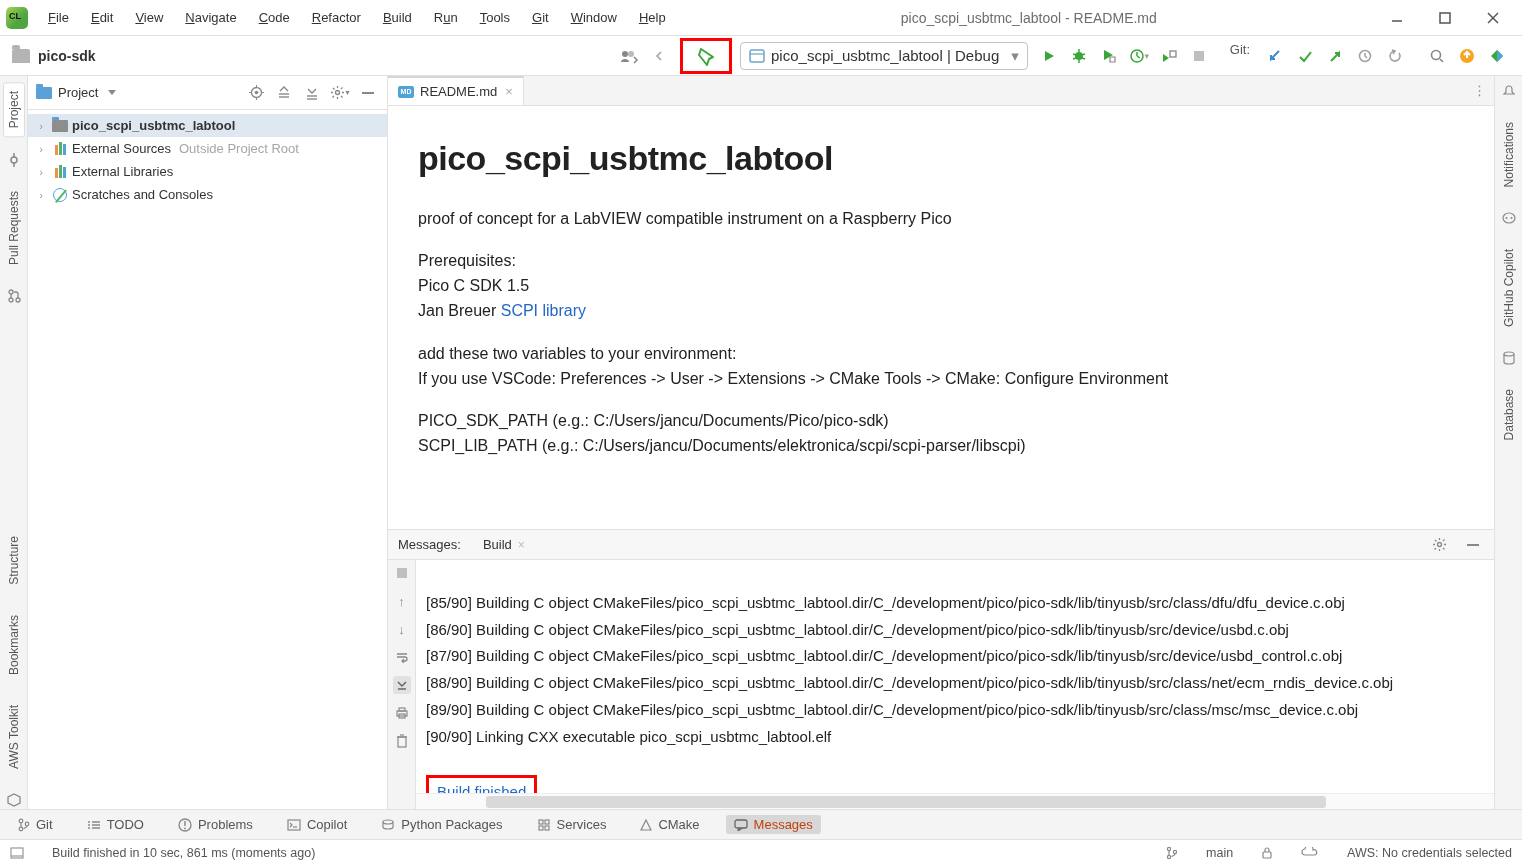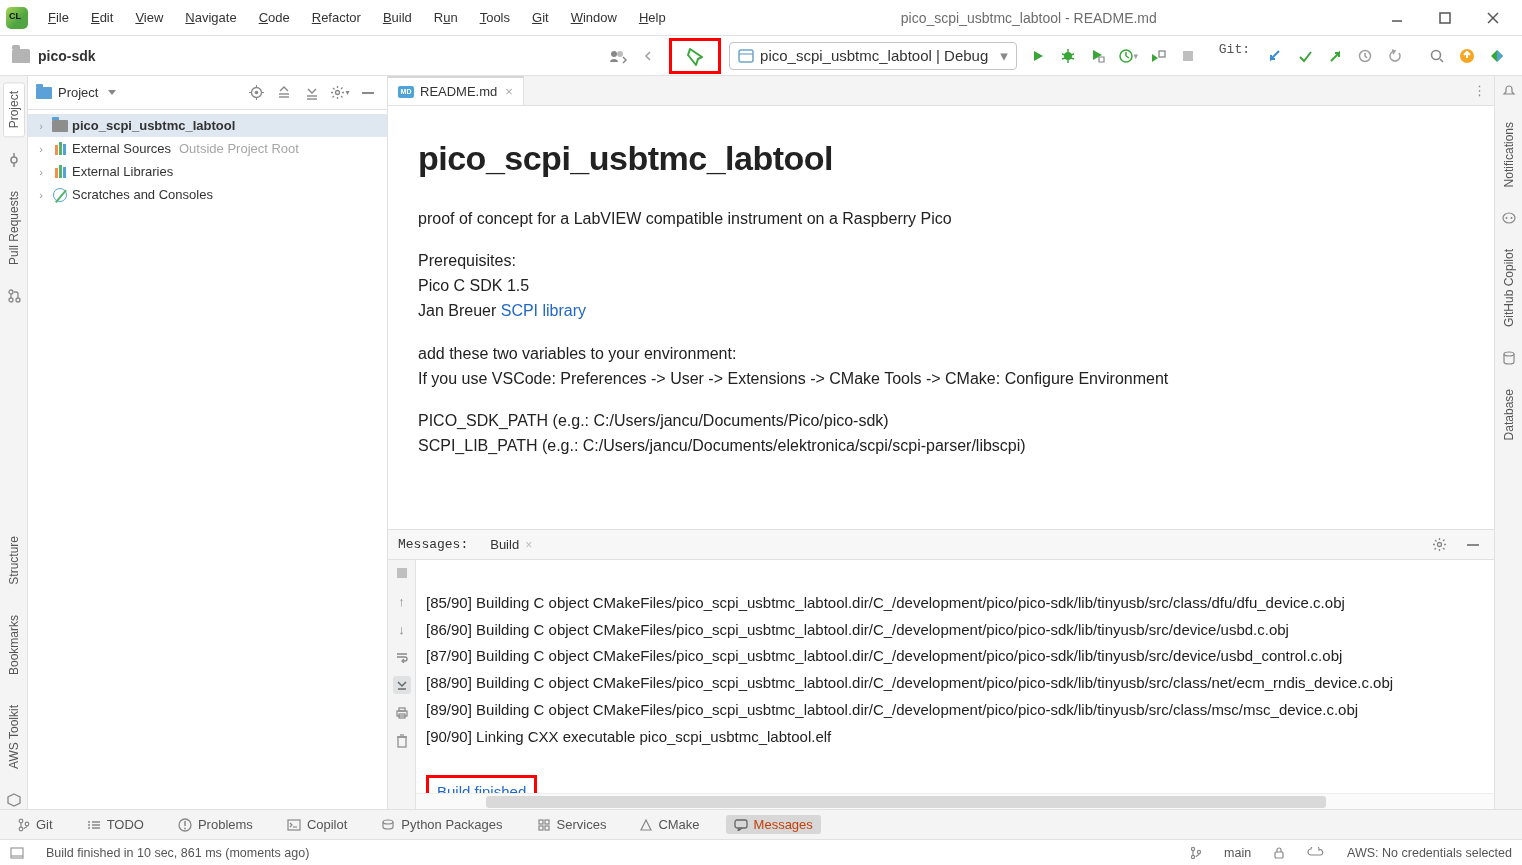--- a/index.html
+++ b/index.html
@@ -22,21 +22,21 @@
 .folder-small { width:18px; height:14px; background:#b4b4b4; border-radius:2px 2px 0 0; position:relative; }
 .folder-small::before { content:""; position:absolute; top:-4px; left:0; width:8px; height:4px; background:#b4b4b4; border-radius:2px 2px 0 0; }
 .bc-label { font-weight: bold; font-size: 14px; }
 .nav-spacer { flex: 1; }
 .tb-group { display: flex; align-items: center; gap: 4px; }
 .tb-btn { width: 26px; height: 26px; display: flex; align-items: center; justify-content: center; color:#666; border-radius:4px; }
 .highlight-red { border: 3px solid #ff0000; padding: 2px 10px; display:flex; align-items:center; justify-content:center; }
 .run-config { height: 28px; border: 1px solid #c4c4c4; border-radius: 4px; padding: 0 8px; display: flex; align-items: center; gap: 6px; font-size: 15px; color:#333; background:#fff; }
 .run-config .cfg-icon { display:inline-flex; }
 .run-config .chev { color:#888; margin-left:6px; }
-.git-label { margin: 0 4px 12px 10px; color:#555;font-family:Liberation Mono, monospace; }
+.git-label { margin: 0 4px 12px 10px; color:#555; }
 
 
 .main { flex: 1; display: flex; min-height: 0; }
 
 
 .left-stripe, .right-stripe { width: 28px; background: #f4f4f4; border-right: 1px solid #e1e1e1; display: flex; flex-direction: column; align-items: center; padding-top: 6px; gap: 14px; }
 .right-stripe { border-right: none; border-left: 1px solid #e1e1e1; }
 .vtab { writing-mode: vertical-rl; transform: rotate(180deg); font-size: 12px; color: #555; padding: 8px 3px; cursor: default; }
 .vtab.sel { background: #fff; border: 1px solid #dcdcdc; border-radius: 3px; }
 .stripe-icon { width: 18px; height: 18px; display: flex; align-items: center; justify-content: center; color:#777; }
@@ -79,42 +79,42 @@
 
 .ed-body { flex: 1; overflow: auto; padding: 26px 30px; font-size: 16px; line-height: 1.55; color:#222; }
 .ed-body h1 { font-size: 34px; font-weight: bold; margin-bottom: 22px; letter-spacing:-0.5px; }
 .ed-body p { margin-bottom: 18px; }
 .ed-body .nomargin { margin-bottom: 0; }
 .ed-body a { color: #2268c6; text-decoration: none; }
 
 
 .messages-panel { border-top: 1px solid #e1e1e1; display: flex; flex-direction: column; height: 280px; }
 .msg-header { height: 30px; display: flex; align-items: center; padding: 0 10px; gap: 12px; border-bottom: 1px solid #e1e1e1; background:#f7f7f7; }
-.msg-title { font-size: 13px; font-family: Liberation Mono, monospace; }
+.msg-title { font-size: 13px; }
 .msg-tab { font-size:13px; padding: 4px 10px; display:flex; align-items:center; gap:6px; }
 .msg-tab .x { color:#bbb; font-size:12px; }
 .msg-header .spacer { flex:1; }
 .msg-body { flex: 1; display: flex; min-height: 0; }
 .msg-gutter { width: 28px; background:#f4f4f4; border-right:1px solid #e1e1e1; display:flex; flex-direction:column; align-items:center; padding-top:4px; gap:10px; }
 .msg-gutter .g { width:18px; height:18px; display:flex; align-items:center; justify-content:center; color:#888; }
 .msg-gutter .g.sel { background:#dfe1e3; border-radius:3px; }
 .msg-lines { flex:1; overflow:auto; padding: 6px 4px 6px 10px; font-family: "Consolas","Courier New",monospace; font-size: 15px; line-height: 1.65; color:#222; white-space: pre; }
 .msg-lines .bf { color:#2268c6; display:inline-block; }
 .bf-wrap { border: 3px solid #ff0000; display:inline-block; padding: 2px 8px; margin-top: 24px; }
 .msg-scroll-h { height:16px; border-top:1px solid #eee; position:relative; background:#fafafa; }
 .msg-scroll-h .thumb { position:absolute; left:70px; top:2px; height:12px; width:840px; background:#d9d9d9; border-radius:3px; }
 
 
 .bottombar { height: 30px; background:#f4f4f4; border-top:1px solid #e1e1e1; display:flex; align-items:center; padding:0 10px; gap:18px; }
 .bb-item { display:flex; align-items:center; gap:6px; font-size:13px; color:#555; padding:2px 8px; border-radius:3px; }
 .bb-item.sel { background:#d7d7d7; color:#c2410c; }
 .bb-ico { display:inline-flex; color:#808080; }
 
 
-.statusbar { height: 26px; border-top:1px solid #e1e1e1; display:flex; align-items:center; padding:0 10px; gap:22px; font-size:12.5px; color:#555; background:#fff; }
+.statusbar { height: 26px; border-top:1px solid #e1e1e1; display:flex; align-items:center; padding:0 10px; gap:28px; font-size:12.5px; color:#555; background:#fff; }
 .statusbar .spacer { flex:1; }
 .sb-ico { display:inline-flex; align-items:center; color:#808080; }
 
 
 svg { display:block; }
 
 
 .green { color:#3aa63a; }
 .blue { color:#2268c6; }
 .grey { color:#9f9f9f; }

